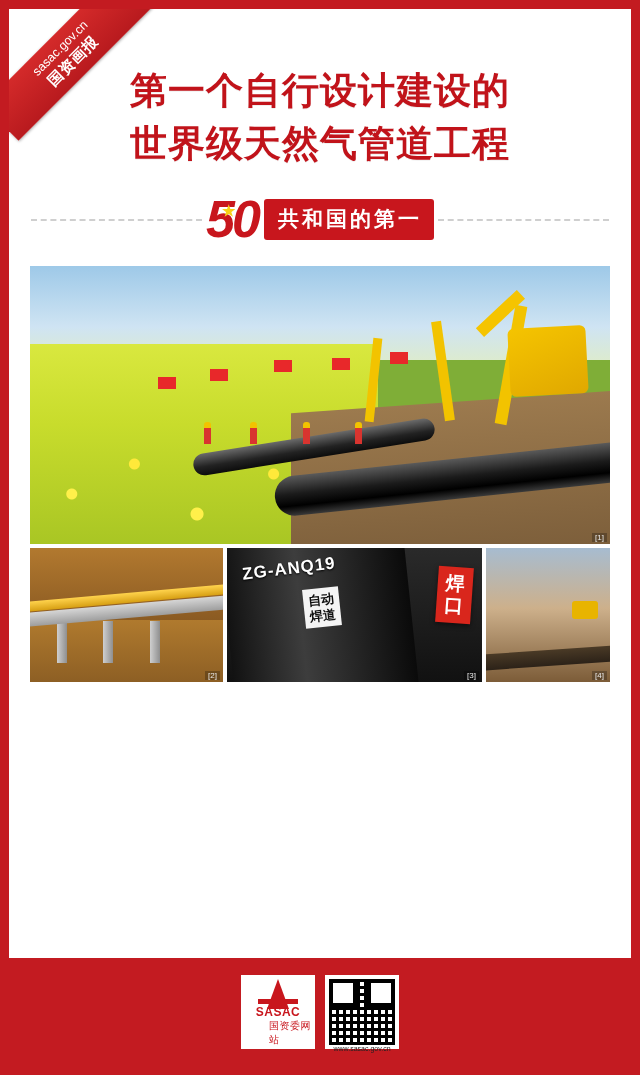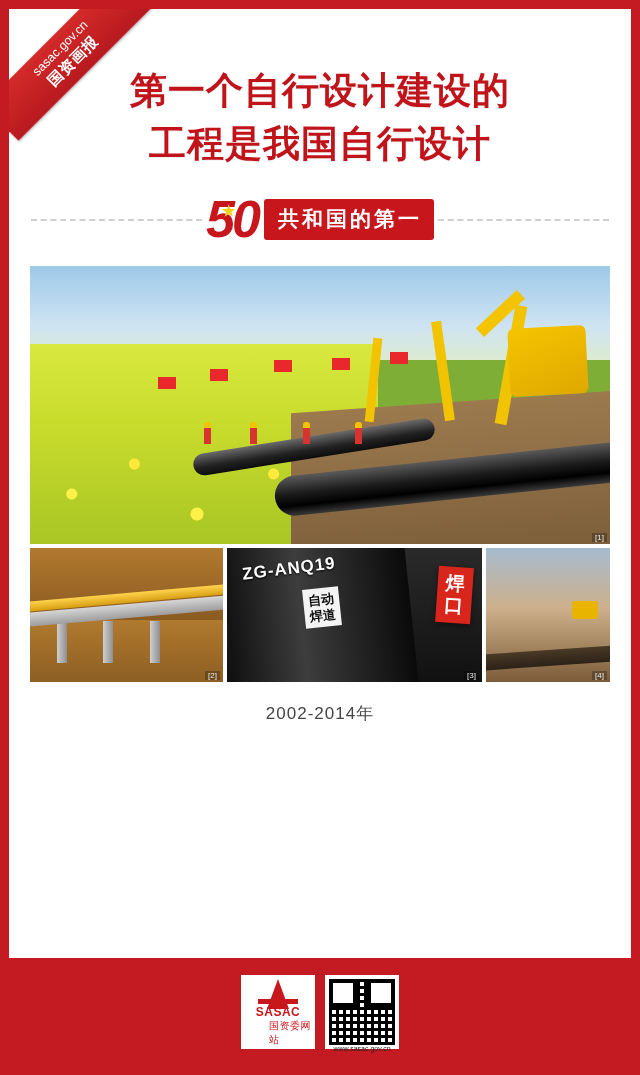--- a/index.html
+++ b/index.html
@@ -388,21 +388,21 @@
     <div class="ribbon">
       <span class="domain">sasac.gov.cn</span>
       <span>国资画报</span>
     </div>
   </div>
 
   <div class="content">
 
     <div class="title">
       <div>第一个自行设计建设的</div>
-      <div>工程是我国自行设计</div>
+      <div>世界级天然气管道工程</div>
     </div>
 
     <div class="badge-row">
       <div class="dash"></div>
       <div class="badge">
         <div class="badge-70">
           <span class="star">★</span>
           <span>50</span>
         </div>
         <div class="badge-label">共和国的第一</div>
@@ -462,21 +462,20 @@
 
         <div class="p4">
           <div class="trench"></div>
           <div class="machine"></div>
           <div class="photo-caption">[4]</div>
         </div>
 
       </div>
     </div>
 
-    <div class="date">2002-2014年</div>
 
 
     <div class="footer">
       <div class="footer-inner">
         <div class="logo-box">
           <div class="logo-mark"></div>
           <div class="logo-en">SASAC</div>
           <div class="logo-cn">国资委网站</div>
         </div>
         <div class="qr-box">

